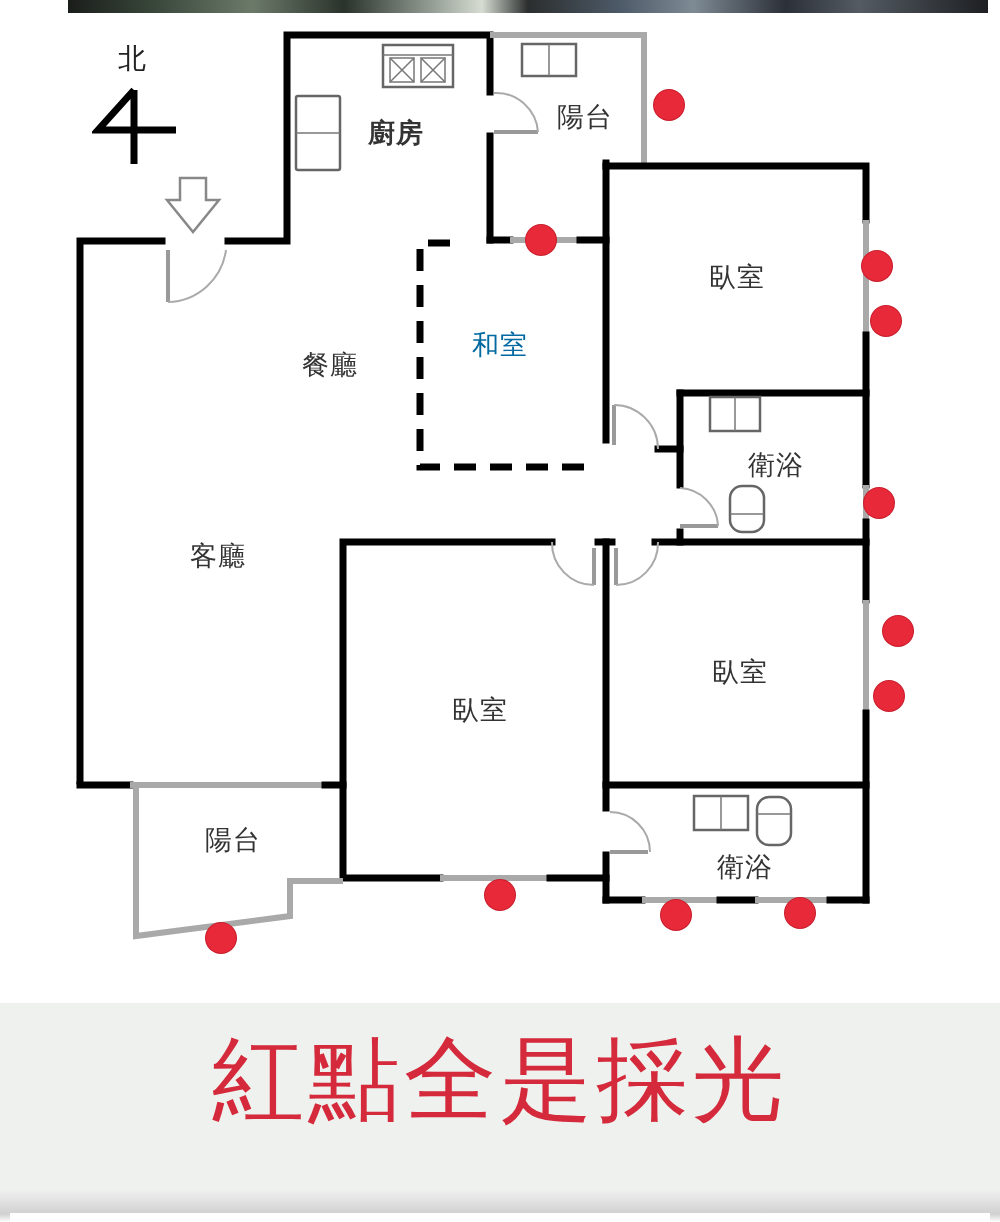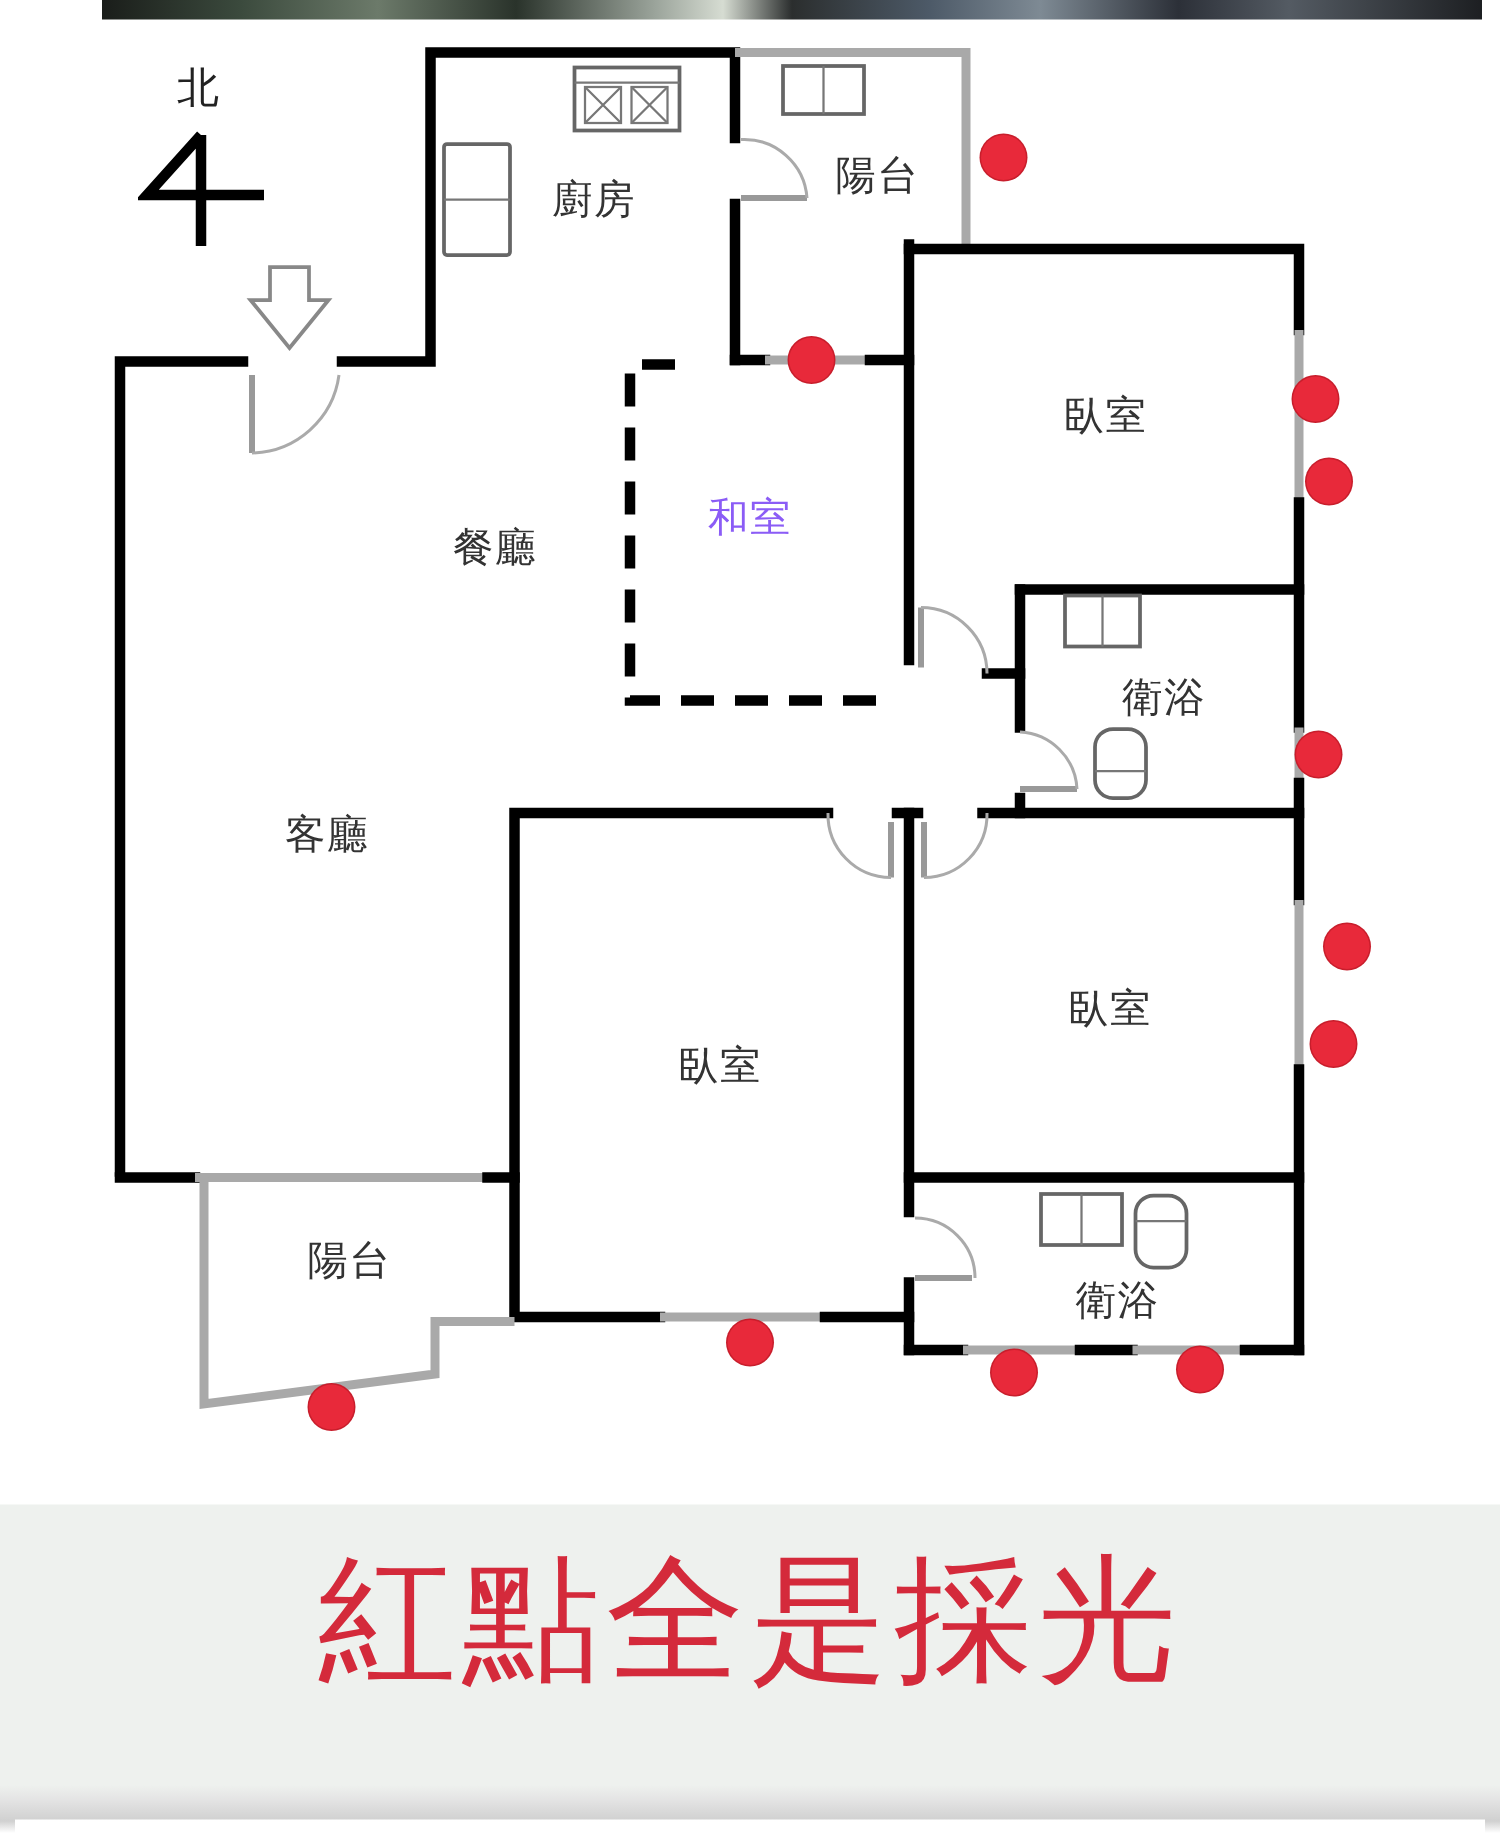--- a/index.html
+++ b/index.html
@@ -19,21 +19,21 @@
   .dash { stroke: #000; stroke-width: 7; fill: none; stroke-dasharray: 22 14; }
   .win  { stroke: #a9a9a9; stroke-width: 6; fill: none; }
   .door-leaf { stroke: #999; stroke-width: 4; fill: #fff; }
   .door-arc { stroke: #aaa; stroke-width: 2; fill: none; }
   .fixture { stroke: #666; stroke-width: 2.5; fill: #fff; }
   .fixture-thin { stroke: #777; stroke-width: 1.5; fill: none; }
   .room-label {
     position: absolute; font-size: 27px; color: #333; letter-spacing: 1px;
     white-space: nowrap; transform: translate(-50%, -50%);
   }
-  .room-label.dark { color: #8b5cf6; }
+  .room-label.dark { color: #0369a1; }
   .light-dot {
     position: absolute; width: 30px; height: 30px; border-radius: 50%;
     background: #e8293a; transform: translate(-50%, -50%);
     box-shadow: 0 0 0 1px #c81e2c;
   }
   #north-char {
     position: absolute; left: 118px; top: 40px; font-size: 28px; color: #222;
   }
   #north-arrow { position: absolute; left: 92px; top: 86px; }
   #entry-arrow { position: absolute; left: 164px; top: 176px; }
@@ -171,21 +171,21 @@
 
 <div id="north-char">北</div>
 <svg id="north-arrow" width="90" height="80" viewBox="0 0 90 80">
   <path d="M42,4 L6,44 L84,44 M42,4 L42,78" stroke="#000" stroke-width="7" fill="none" stroke-linejoin="miter"></path>
 </svg>
 <svg id="entry-arrow" width="58" height="60" viewBox="0 0 58 60">
   <path d="M16,2 L42,2 L42,24 L55,24 L29,56 L3,24 L16,24 Z" stroke="#888" stroke-width="2.5" fill="#fff"></path>
 </svg>
 
 <div id="room-labels">
-  <div class="room-label" style="left:396px;top:133px;">廚房</div>
+  <div class="room-label" style="left:396px;top:133px;font-weight:bold;">廚房</div>
   <div class="room-label" style="left:585px;top:117px;">陽台</div>
   <div class="room-label" style="left:330px;top:365px;text-align:right;">餐廳</div>
   <div class="room-label dark" style="left:500px;top:345px;">和室</div>
   <div class="room-label" style="left:737px;top:277px;">臥室</div>
   <div class="room-label" style="left:776px;top:465px;">衛浴</div>
   <div class="room-label" style="left:218px;top:527px;margin-top:29px;">客廳</div>
   <div class="room-label" style="left:480px;top:710px;">臥室</div>
   <div class="room-label" style="left:740px;top:672px;">臥室</div>
   <div class="room-label" style="left:233px;top:840px;">陽台</div>
   <div class="room-label" style="left:745px;top:867px;">衛浴</div>

